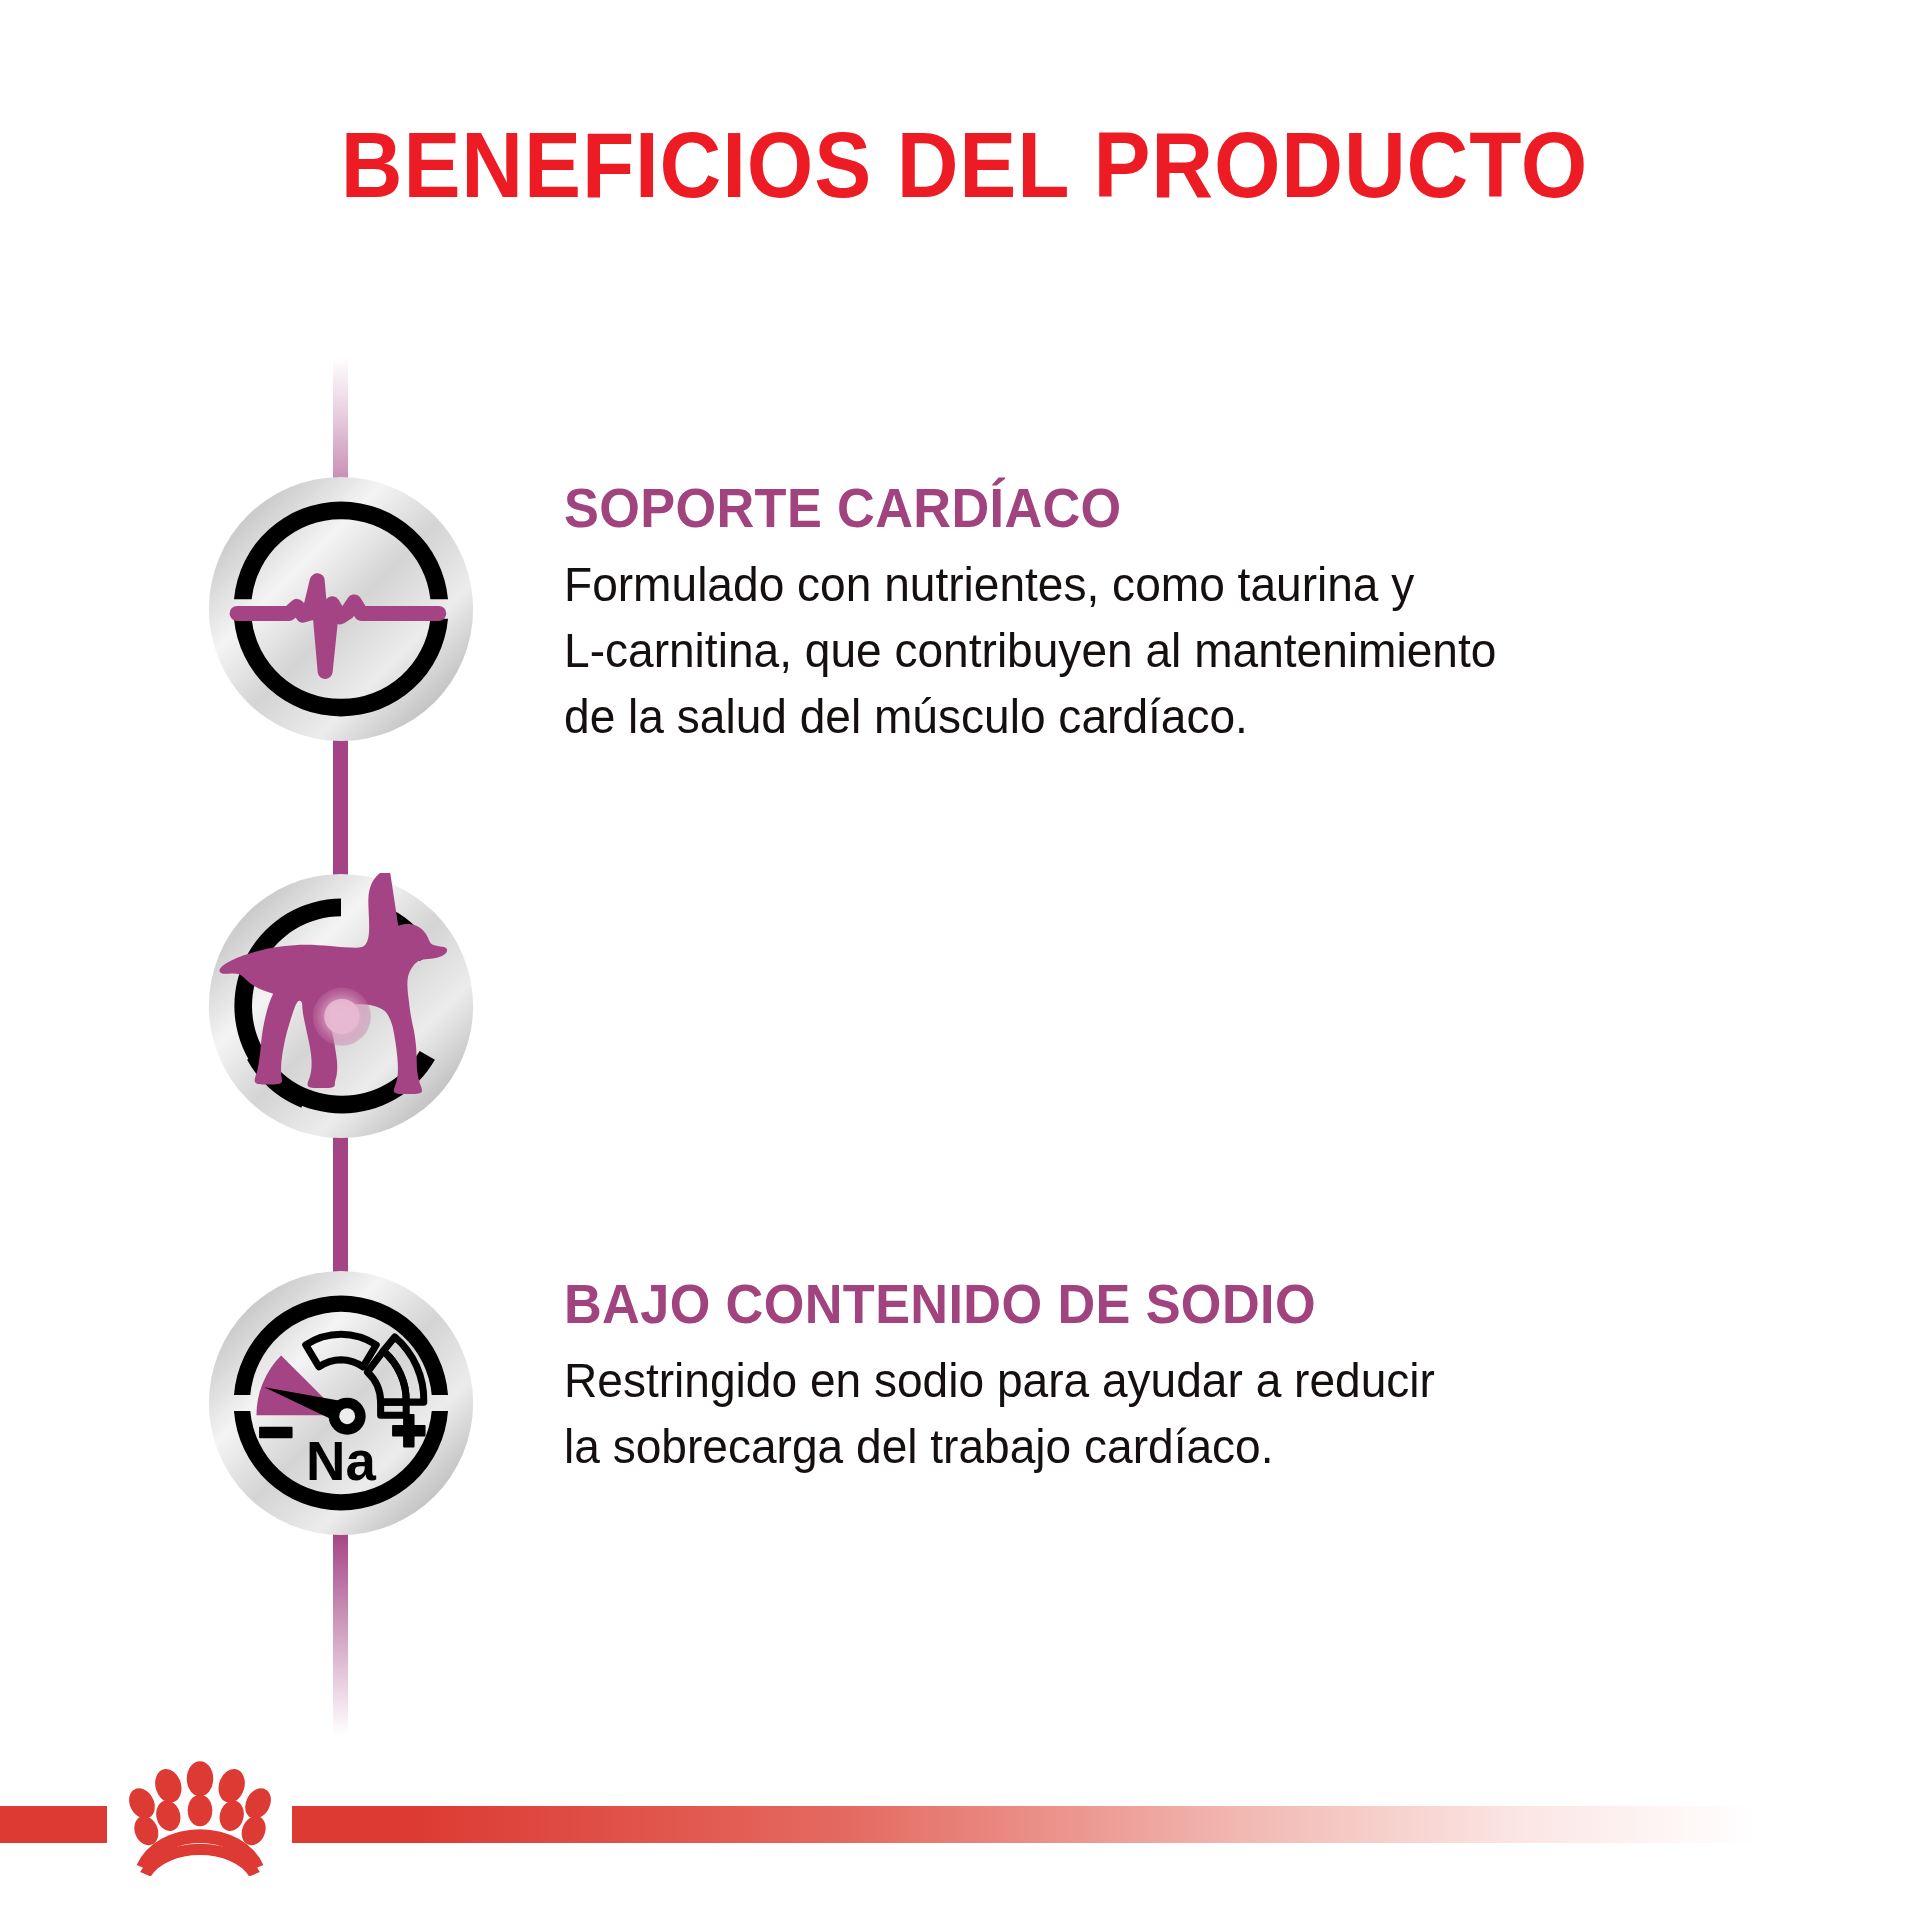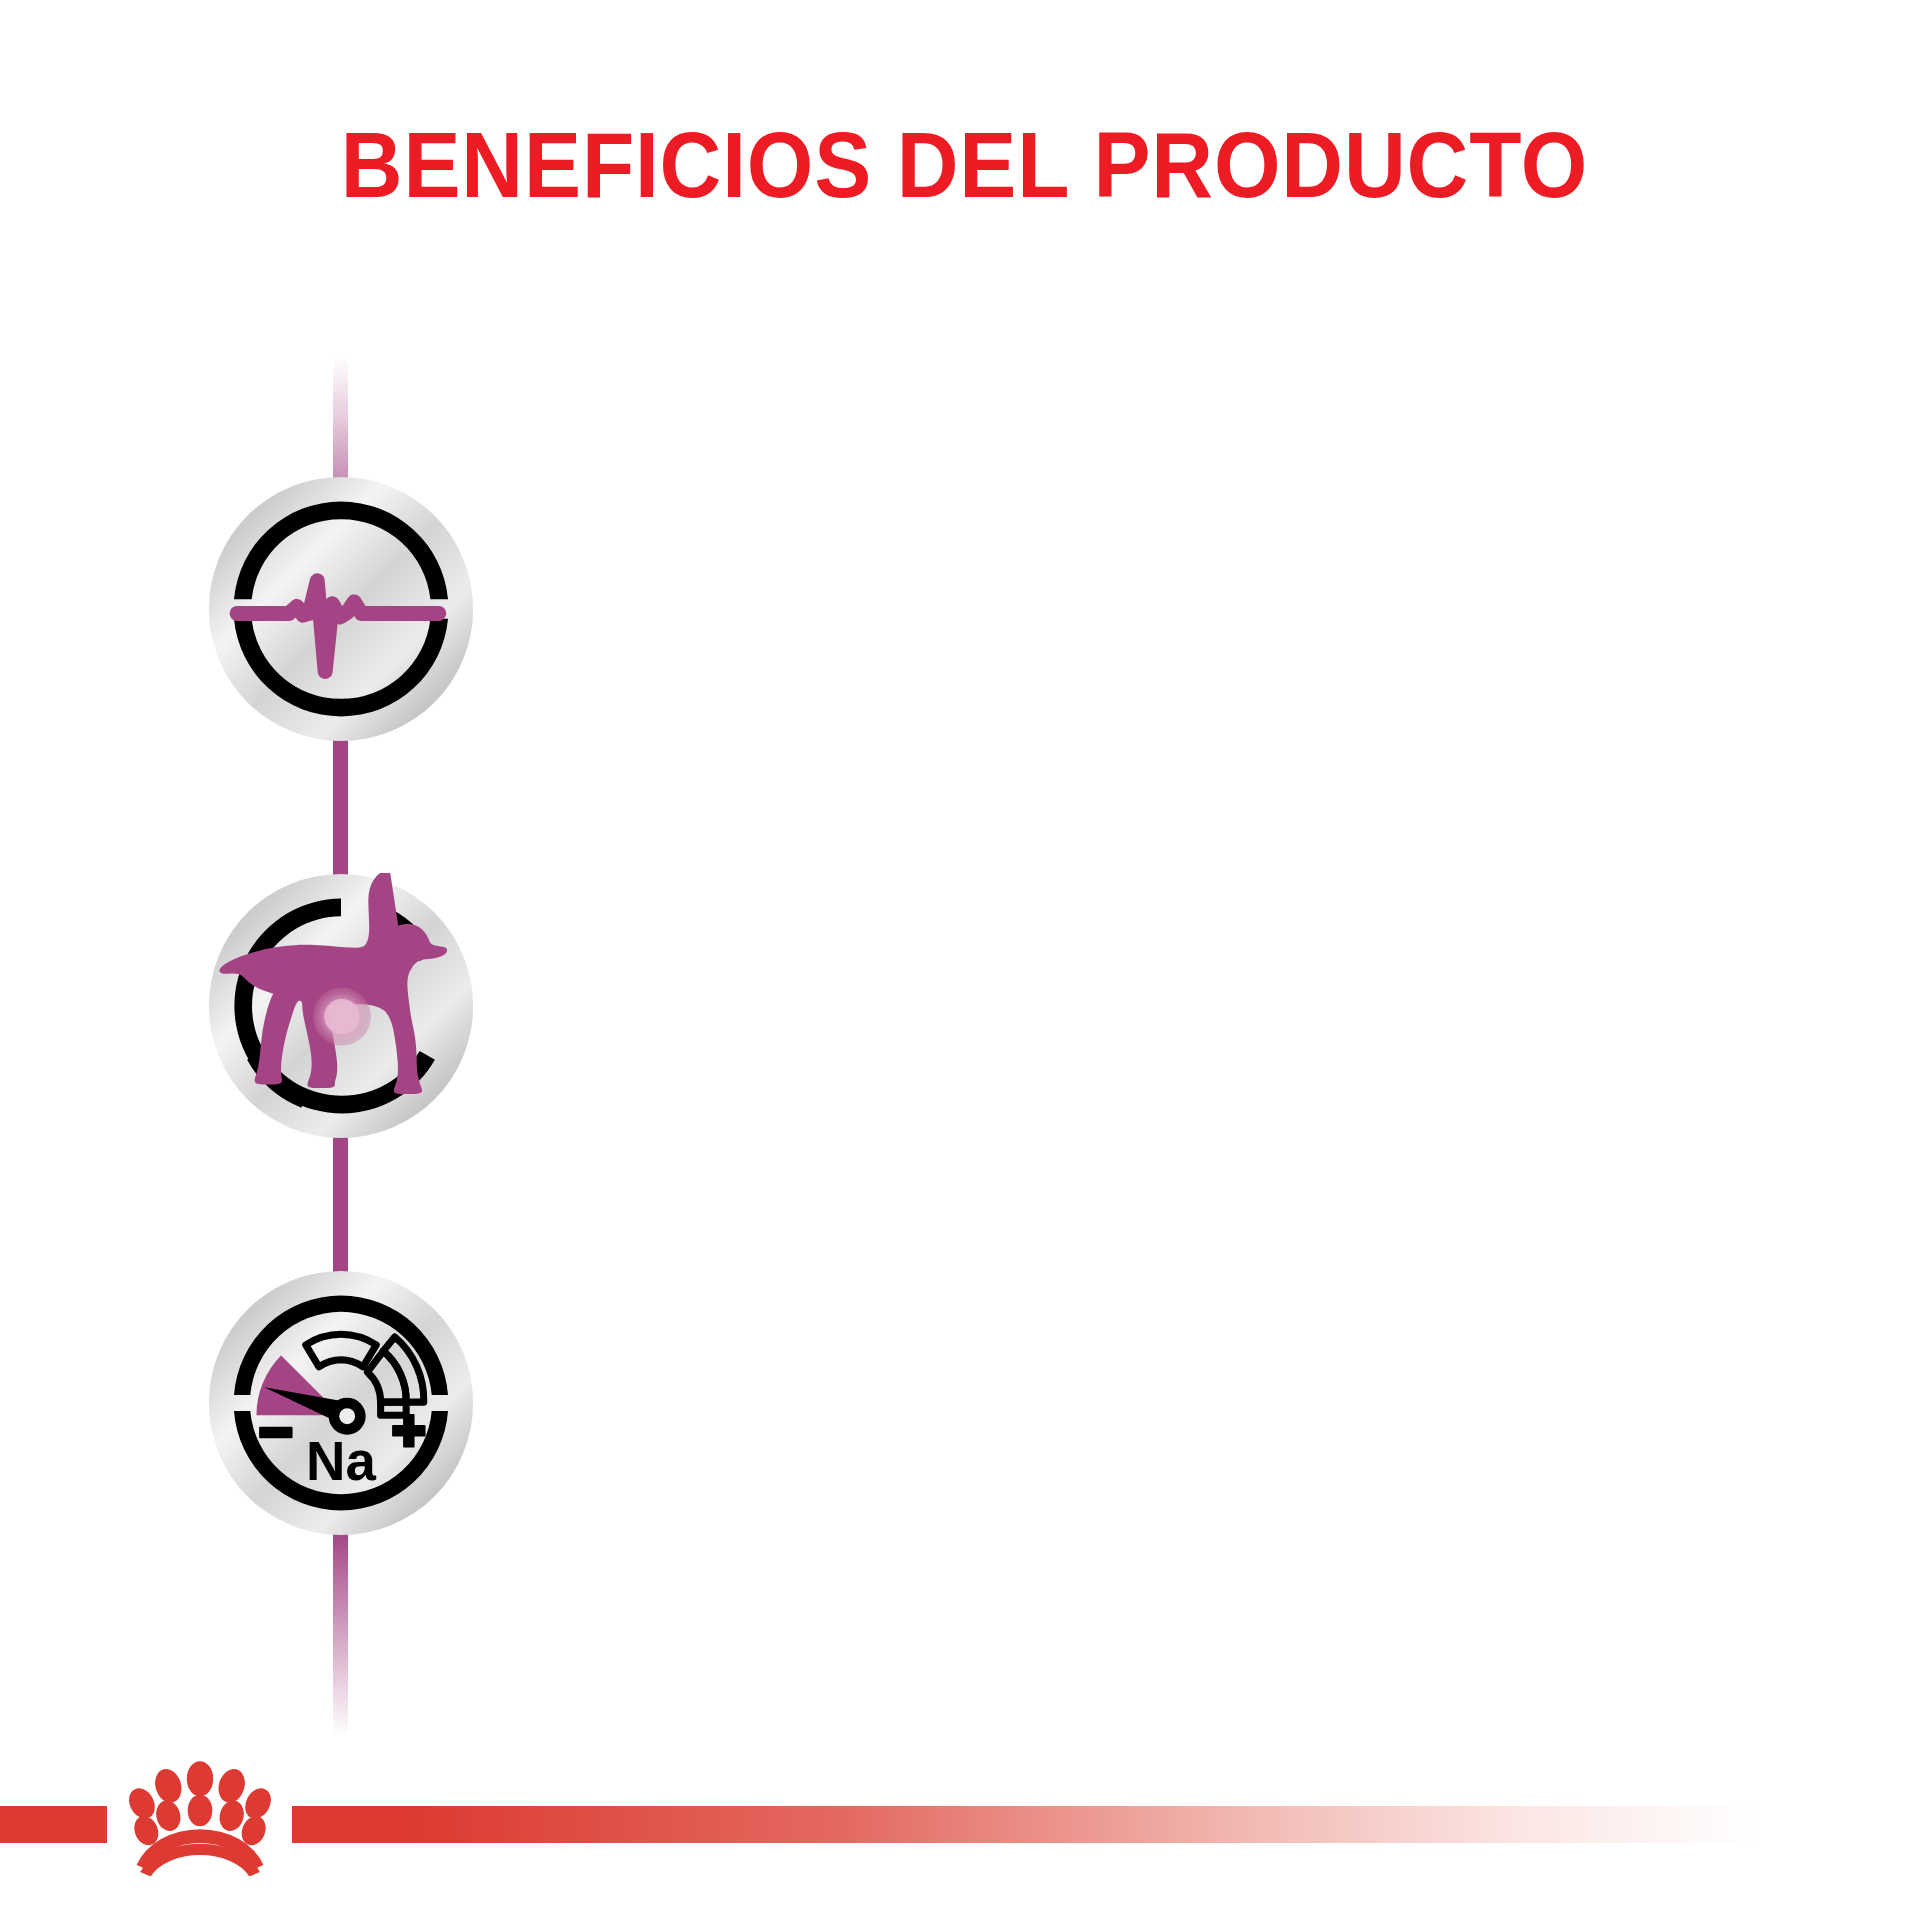--- a/index.html
+++ b/index.html
@@ -180,20 +180,28 @@
 
       <path d="M 151 29 A 122 122 0 0 1 272.5 140 L 252.5 140 A 102 102 0 0 0 151 49 Z" fill="#000"></path>
       <path d="M 151 29 A 122 122 0 0 0 29.5 140 L 49.5 140 A 102 102 0 0 1 151 49 Z" fill="#000"></path>
       <path d="M 151 273 A 122 122 0 0 0 272.5 162 L 252.5 162 A 102 102 0 0 1 151 253 Z" fill="#000"></path>
       <path d="M 151 273 A 122 122 0 0 1 29.5 162 L 49.5 162 A 102 102 0 0 0 151 253 Z" fill="#000"></path>
 
       <path d="M 33 156 L 92 156 L 101 148 L 108 158 L 115 156 L 124 119 L 133 222 L 141 145 L 150 160 L 158 155 L 166 143 L 174 156 L 262 156" fill="none" stroke="#A44484" stroke-width="17" stroke-linecap="round" stroke-linejoin="round"></path>
     </svg>
   </div>
 
+  <div class="benefit-text">
+    <div class="benefit-heading">SOPORTE CARDÍACO</div>
+    <div class="benefit-body">
+      <span class="line">Formulado con nutrientes, como taurina y</span>
+      <span class="line">L-carnitina, que contribuyen al mantenimiento</span>
+      <span class="line">de la salud del músculo cardíaco.</span>
+    </div>
+  </div>
 </div>
 
 <div class="benefit row-1">
 
   <div class="icon-wrap">
     <svg viewBox="0 0 302 302" xmlns="http://www.w3.org/2000/svg">
       <defs>
         <linearGradient id="silver2" x1="0" y1="0" x2="1" y2="1">
           <stop offset="0%" stop-color="#8E8E8E"></stop>
           <stop offset="14%" stop-color="#C9C9C9"></stop>
@@ -324,20 +332,27 @@
 
       <rect x="58" y="178" width="38" height="13" rx="1" fill="#000"></rect>
 
       <rect x="209" y="176" width="38" height="13" rx="1" fill="#000"></rect>
       <rect x="221.5" y="163.5" width="13" height="38" rx="1" fill="#000"></rect>
 
       <text x="151" y="239" font-family="Liberation Sans, sans-serif" font-size="62" font-weight="700" fill="#000" text-anchor="middle">Na</text>
     </svg>
   </div>
 
+  <div class="benefit-text">
+    <div class="benefit-heading">BAJO CONTENIDO DE SODIO</div>
+    <div class="benefit-body">
+      <span class="line">Restringido en sodio para ayudar a reducir</span>
+      <span class="line">la sobrecarga del trabajo cardíaco.</span>
+    </div>
+  </div>
 </div>
 
 <div class="footer">
   <div class="footer-bar-left"></div>
   <div class="footer-bar-right"></div>
 
   <div class="footer-logo">
     <svg viewBox="0 0 200 140" xmlns="http://www.w3.org/2000/svg">
       <g fill="#DC3A32">
 

